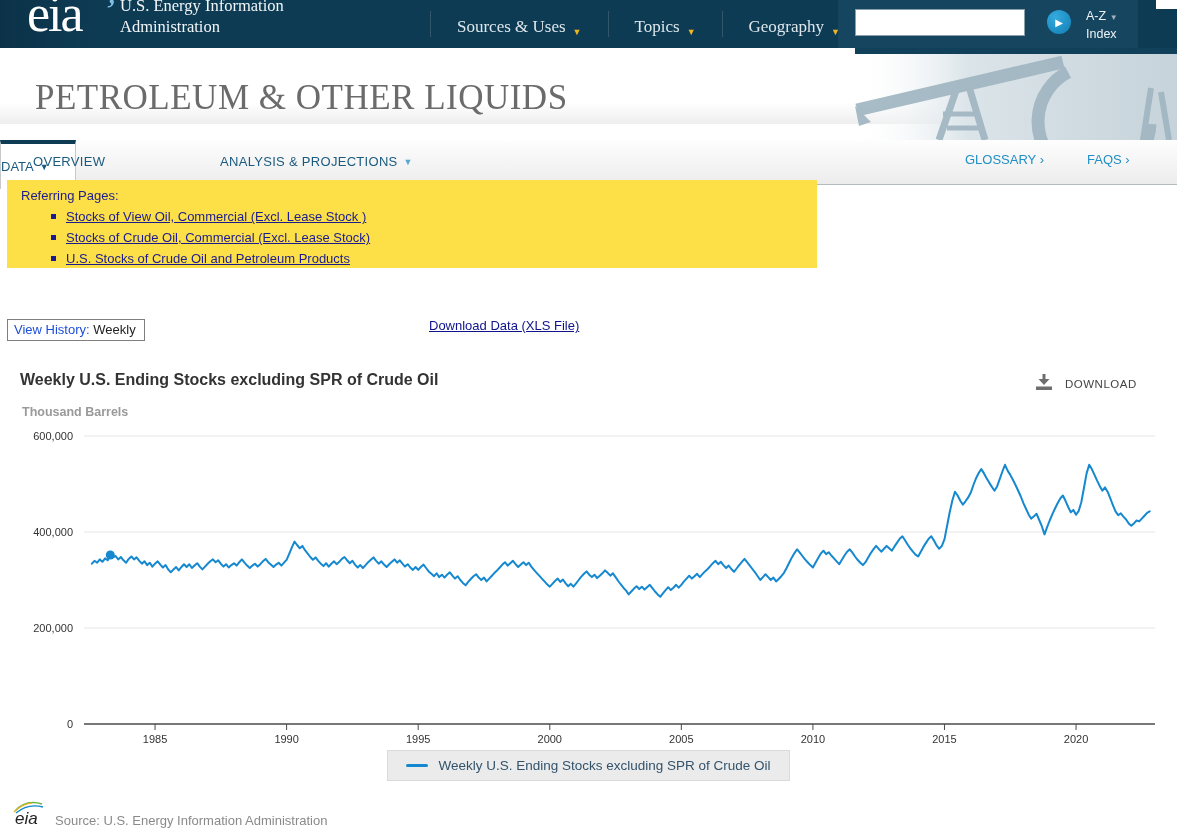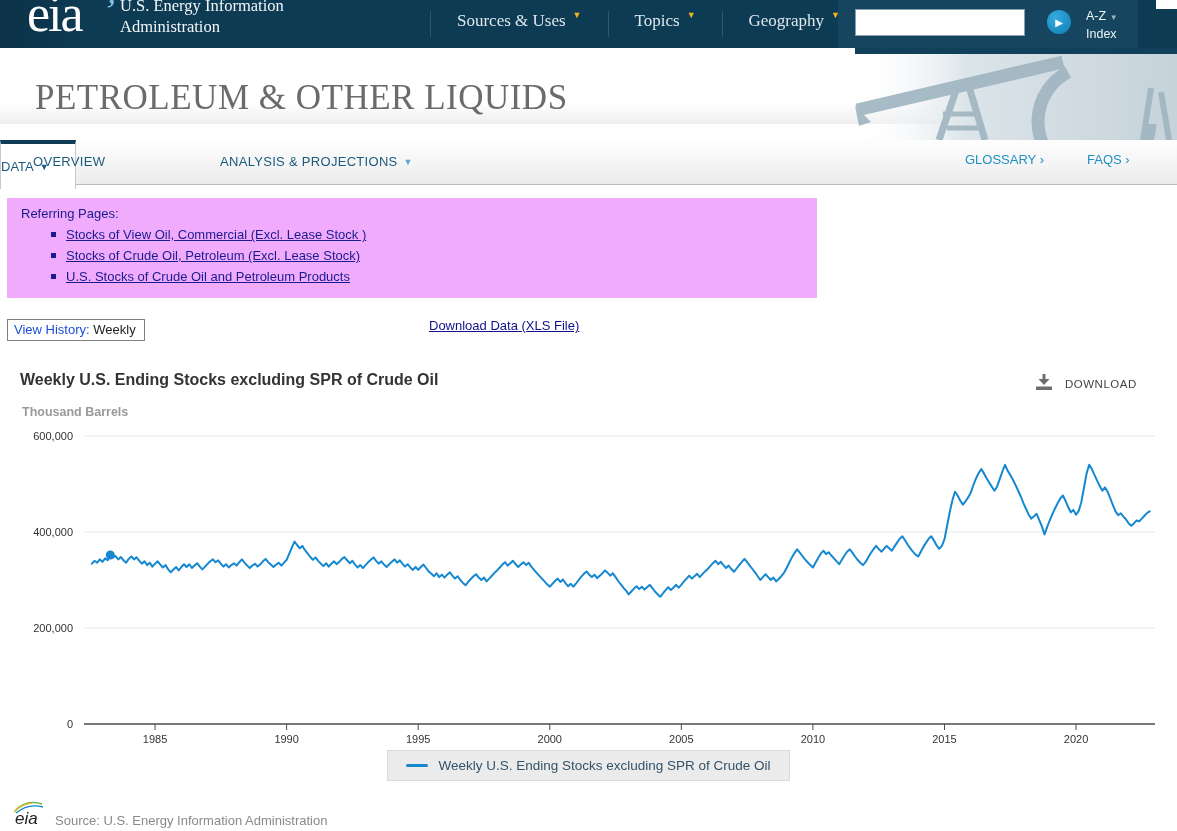--- a/index.html
+++ b/index.html
@@ -10,21 +10,21 @@
   .navbar { position:absolute; left:0; top:0; width:1177px; height:48px;
             background:linear-gradient(90deg,#0b3248 0%, #0e3b54 8%, #0e3b54 100%); overflow:hidden; }
   .nav-search-panel { position:absolute; left:838px; top:0; width:300px; height:48px; background:#16465f; }
   .eia-logo { position:absolute; left:27px; top:-16px; color:#fff;
               font-family:"Liberation Serif", serif; font-size:52px; letter-spacing:-2px; }
   .eia-flame { position:absolute; left:104px; top:-8px; color:#7fc0e4; font-size:34px;
                font-family:"Liberation Serif", serif; transform:rotate(12deg); }
   .agency { position:absolute; left:120px; top:-5px; color:#f2f6f8;
             font-family:"Liberation Serif", serif; font-size:16.5px; line-height:21px; }
   .nav-menu { position:absolute; left:430px; top:0; height:48px; display:flex; align-items:center; }
-  .nav-item { display:flex; align-items:flex-start; gap:7px; padding:0 26px; height:26px;
+  .nav-item { display:flex; align-items:flex-end; gap:7px; padding:0 26px; height:26px;
               border-left:1px solid #33566b; color:#dde7ec;
               font-family:"Liberation Serif", serif; font-size:17px; cursor:pointer; }
   .nav-item:first-child { border-left:1px solid #33566b; }
   .caret-gold { color:#f0b41c; font-size:9px; line-height:1; }
   .search-input { position:absolute; left:855px; top:9px; width:170px; height:27px;
                   border:1px solid #8aa0ac; background:#fff; font-size:13px; padding:0 6px; }
   .search-go { position:absolute; left:1047px; top:10px; width:24px; height:24px; border-radius:50%;
                background:radial-gradient(circle at 35% 30%, #35a9dc, #0f7fb6); color:#fff;
                display:flex; align-items:center; justify-content:center; font-size:10px; cursor:pointer; }
   .az { position:absolute; left:1086px; top:8px; color:#eef3f6; font-size:12.5px; line-height:16px; }
@@ -49,21 +49,21 @@
               display:flex; align-items:center; gap:6px;
               color:#1b5a7e; font-size:13px; cursor:pointer; }
   .tab-analysis { left:220px; }
   .caret-navy { color:#1b5a7e; font-size:9px; }
   .caret-blue { color:#5aa7cf; font-size:9px; }
   .tab-right { position:absolute; top:12px; color:#1f8fc4; font-size:13px; cursor:pointer; }
   .tab-glossary { left:965px; }
   .tab-faqs { left:1087px; }
 
   
-  .referring { position:absolute; left:7px; top:198px; width:810px; height:100px; background:#f0abfc; padding:8px 14px; }
+  .referring { position:absolute; left:7px; top:180px; width:810px; height:88px; background:#fde047; padding:8px 14px; }
   .ref-title { color:#1b1b8f; font-size:13px; margin-bottom:4px; }
   .ref-item { display:flex; align-items:center; margin:6px 0 0 30px; }
   .sq-bullet { width:5px; height:5px; background:#1b1b8f; margin-right:10px; flex:none; }
   .ref-link { color:#1b1b8f; font-size:13px; text-decoration:underline; cursor:pointer; }
 
   
   .view-history { position:absolute; left:7px; top:319px; border:1px solid #7f7f7f; background:#fff;
                   padding:2px 8px 3px 6px; font-size:13px; cursor:pointer; }
   .vh-label { font-weight:normal; color:#1d4ed8; }
   .vh-value { color:#222; }
@@ -174,21 +174,21 @@
   </div>
 
   <div class="referring">
     <div class="ref-title">Referring Pages:</div>
     <div class="ref-item">
       <span class="sq-bullet"></span>
       <span class="ref-link">Stocks of View Oil, Commercial (Excl. Lease Stock )</span>
     </div>
     <div class="ref-item">
       <span class="sq-bullet"></span>
-      <span class="ref-link">Stocks of Crude Oil, Petroleum (Excl. Lease Stock)</span>
+      <span class="ref-link">Stocks of Crude Oil, Commercial (Excl. Lease Stock)</span>
     </div>
     <div class="ref-item">
       <span class="sq-bullet"></span>
       <span class="ref-link">U.S. Stocks of Crude Oil and Petroleum Products</span>
     </div>
   </div>
 
   <div class="view-history">
     <span class="vh-label">View History:</span>
     <span class="vh-value">Weekly</span>

